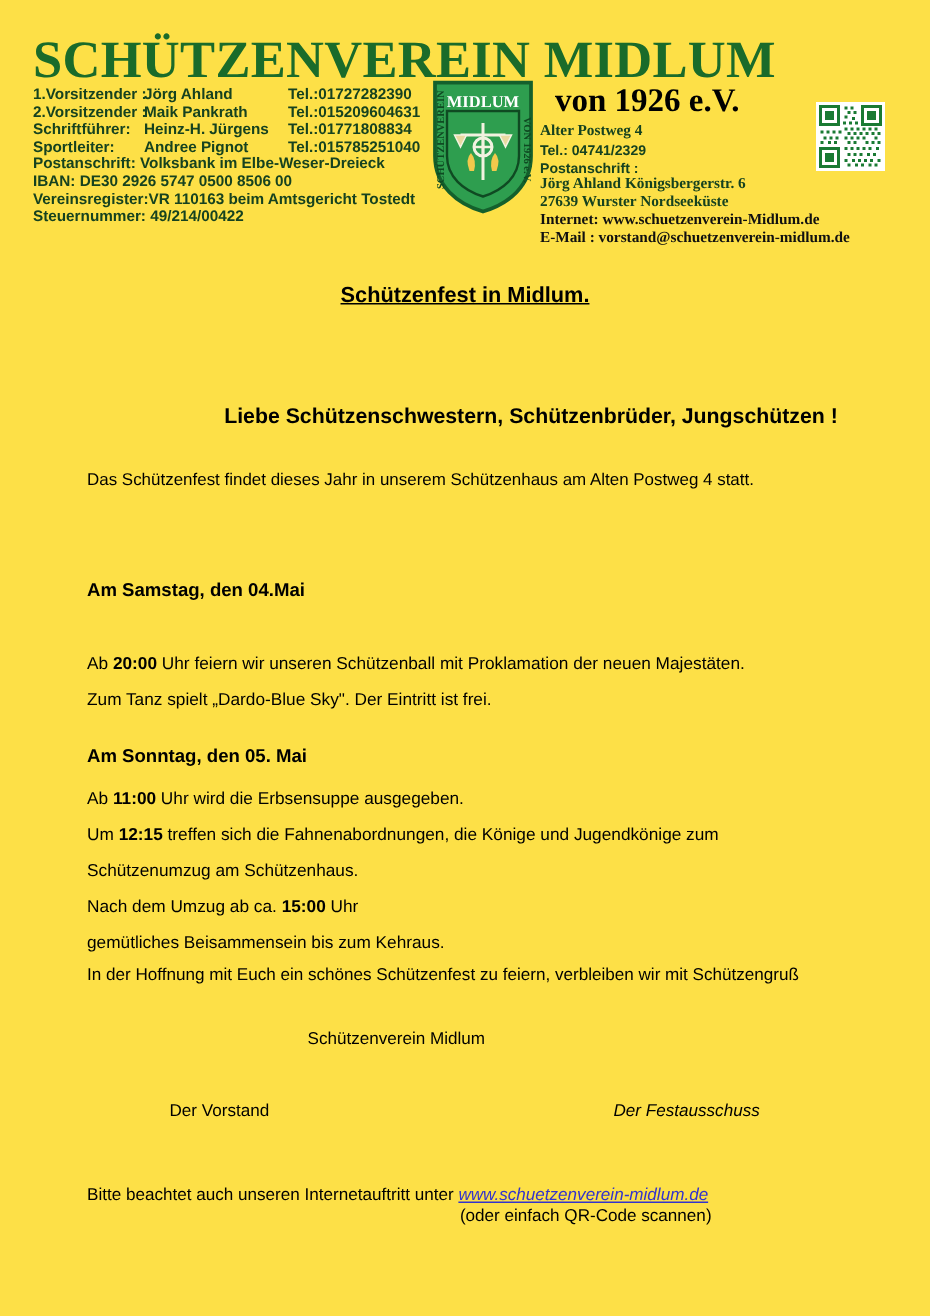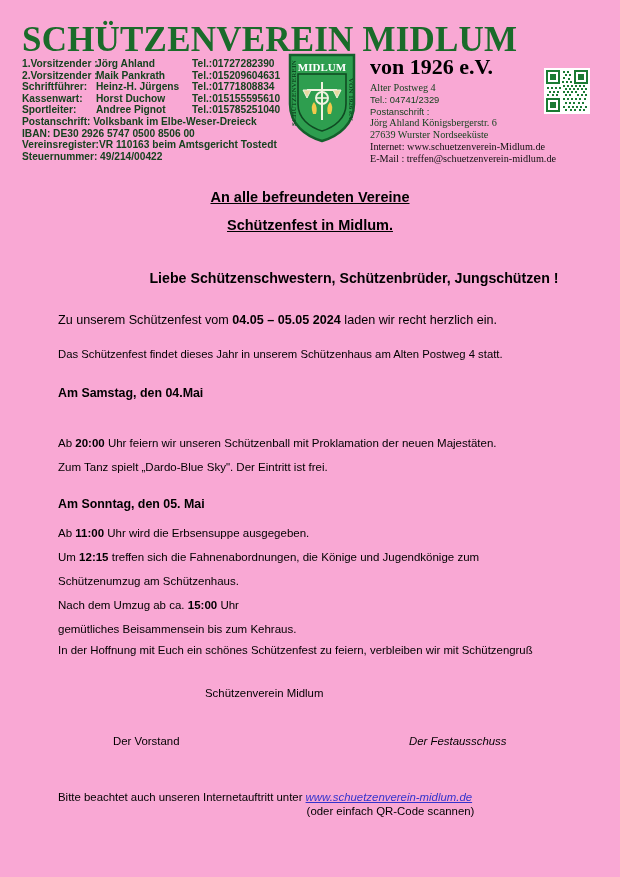--- a/index.html
+++ b/index.html
@@ -14,21 +14,21 @@
     position: relative;
     font-family: "Liberation Sans", sans-serif;
     color: #000000;
     overflow: hidden;
   }
 
   .page {
     position: relative;
     width: 620px;
     height: 877px;
-    background: #f9a8d4;
+    background: #fde047;
     box-sizing: border-box;
   }
 
   
   .letterhead {
     position: absolute;
     left: 0;
     top: 0;
     width: 620px;
     height: 170px;
@@ -83,25 +83,25 @@
     font-family: "Liberation Serif", serif;
     font-weight: bold;
     font-size: 22px;
     color: #000;
     line-height: 1;
     white-space: nowrap;
   }
 
   .contact-right {
     position: absolute;
-    left: 370px;
+    left: 360px;
     top: 82px;
     width: 240px;
     font-family: "Liberation Serif", serif;
-    font-weight: normal;
+    font-weight: bold;
     font-size: 10.2px;
     line-height: 11.8px;
     color: #16421f;
     white-space: nowrap;
   }
   .contact-right .sans {
     font-family: "Liberation Sans", sans-serif;
     font-size: 9.4px;
   }
   .contact-right .dark { color: #101010; }
@@ -258,25 +258,20 @@
         <span class="role">2.Vorsitzender :</span>
         <span class="person">Maik Pankrath</span>
         <span class="tel">Tel.:015209604631</span>
       </div>
       <div class="row">
         <span class="role">Schriftführer:</span>
         <span class="person">Heinz-H. Jürgens</span>
         <span class="tel">Tel.:01771808834</span>
       </div>
       <div class="row">
-        <span class="role">Kassenwart:</span>
-        <span class="person">Horst Duchow</span>
-        <span class="tel">Tel.:015155595610</span>
-      </div>
-      <div class="row">
         <span class="role">Sportleiter:</span>
         <span class="person">Andree Pignot</span>
         <span class="tel">Tel.:015785251040</span>
       </div>
       <div class="wide">Postanschrift: Volksbank im Elbe-Weser-Dreieck</div>
       <div class="wide">IBAN: DE30 2926 5747 0500 8506 00</div>
       <div class="wide">Vereinsregister:VR 110163 beim Amtsgericht Tostedt</div>
       <div class="wide">Steuernummer: 49/214/00422</div>
     </div>
 
@@ -304,21 +299,21 @@
 
     <div class="von-line">von 1926 e.V.</div>
 
     <div class="contact-right">
       <div>Alter Postweg  4</div>
       <div class="sans">Tel.: 04741/2329</div>
       <div class="sans">Postanschrift :</div>
       <div>Jörg Ahland  Königsbergerstr. 6</div>
       <div>27639 Wurster Nordseeküste</div>
       <div class="dark">Internet: www.schuetzenverein-Midlum.de</div>
-      <div class="dark">E-Mail : treffen@schuetzenverein-midlum.de</div>
+      <div class="dark">E-Mail : vorstand@schuetzenverein-midlum.de</div>
     </div>
 
     <div class="qr">
       <svg width="46" height="46" viewBox="0 0 46 46" xmlns="http://www.w3.org/2000/svg">
         <rect width="46" height="46" fill="#ffffff"></rect>
         <g fill="#1a7a33">
           <path d="M2 2h14v14H2z"></path>
             <path d="M4 4h10v10H4z" fill="#fff"></path>
             <path d="M6 6h6v6H6z"></path>
           <path d="M30 2h14v14H30z"></path>
@@ -389,28 +384,26 @@
             <rect x="26" y="41" width="2" height="2"></rect>
           <rect x="30" y="41" width="2" height="2"></rect>
             <rect x="35" y="41" width="2" height="2"></rect>
           <rect x="39" y="41" width="2" height="2"></rect>
         </g>
       </svg>
     </div>
   </div>
 
   <div class="headline-block">
-    <div class="headline">An alle befreundeten Vereine</div>
     <div class="headline">Schützenfest in Midlum.</div>
   </div>
 
   <div class="salutation">Liebe Schützenschwestern, Schützenbrüder, Jungschützen !</div>
 
   <div class="body-text">
-    <p class="lead"><span>Zu unserem Schützenfest vom </span><b>04.05 – 05.05 2024</b><span>  laden wir recht herzlich ein.</span></p>
     <p class="note">Das Schützenfest findet dieses Jahr in unserem Schützenhaus am Alten Postweg 4 statt.</p>
   </div>
 
   <div class="day-head sat-head">Am Samstag, den 04.Mai</div>
   <div class="sat-lines">
     <div class="day-line"><span>Ab </span><b>20:00</b><span> Uhr feiern wir unseren Schützenball mit Proklamation der neuen Majestäten.</span></div>
     <div class="day-line">Zum Tanz spielt „Dardo-Blue Sky". Der Eintritt ist frei.</div>
   </div>
 
   <div class="day-head sun-head">Am Sonntag, den 05. Mai</div>

